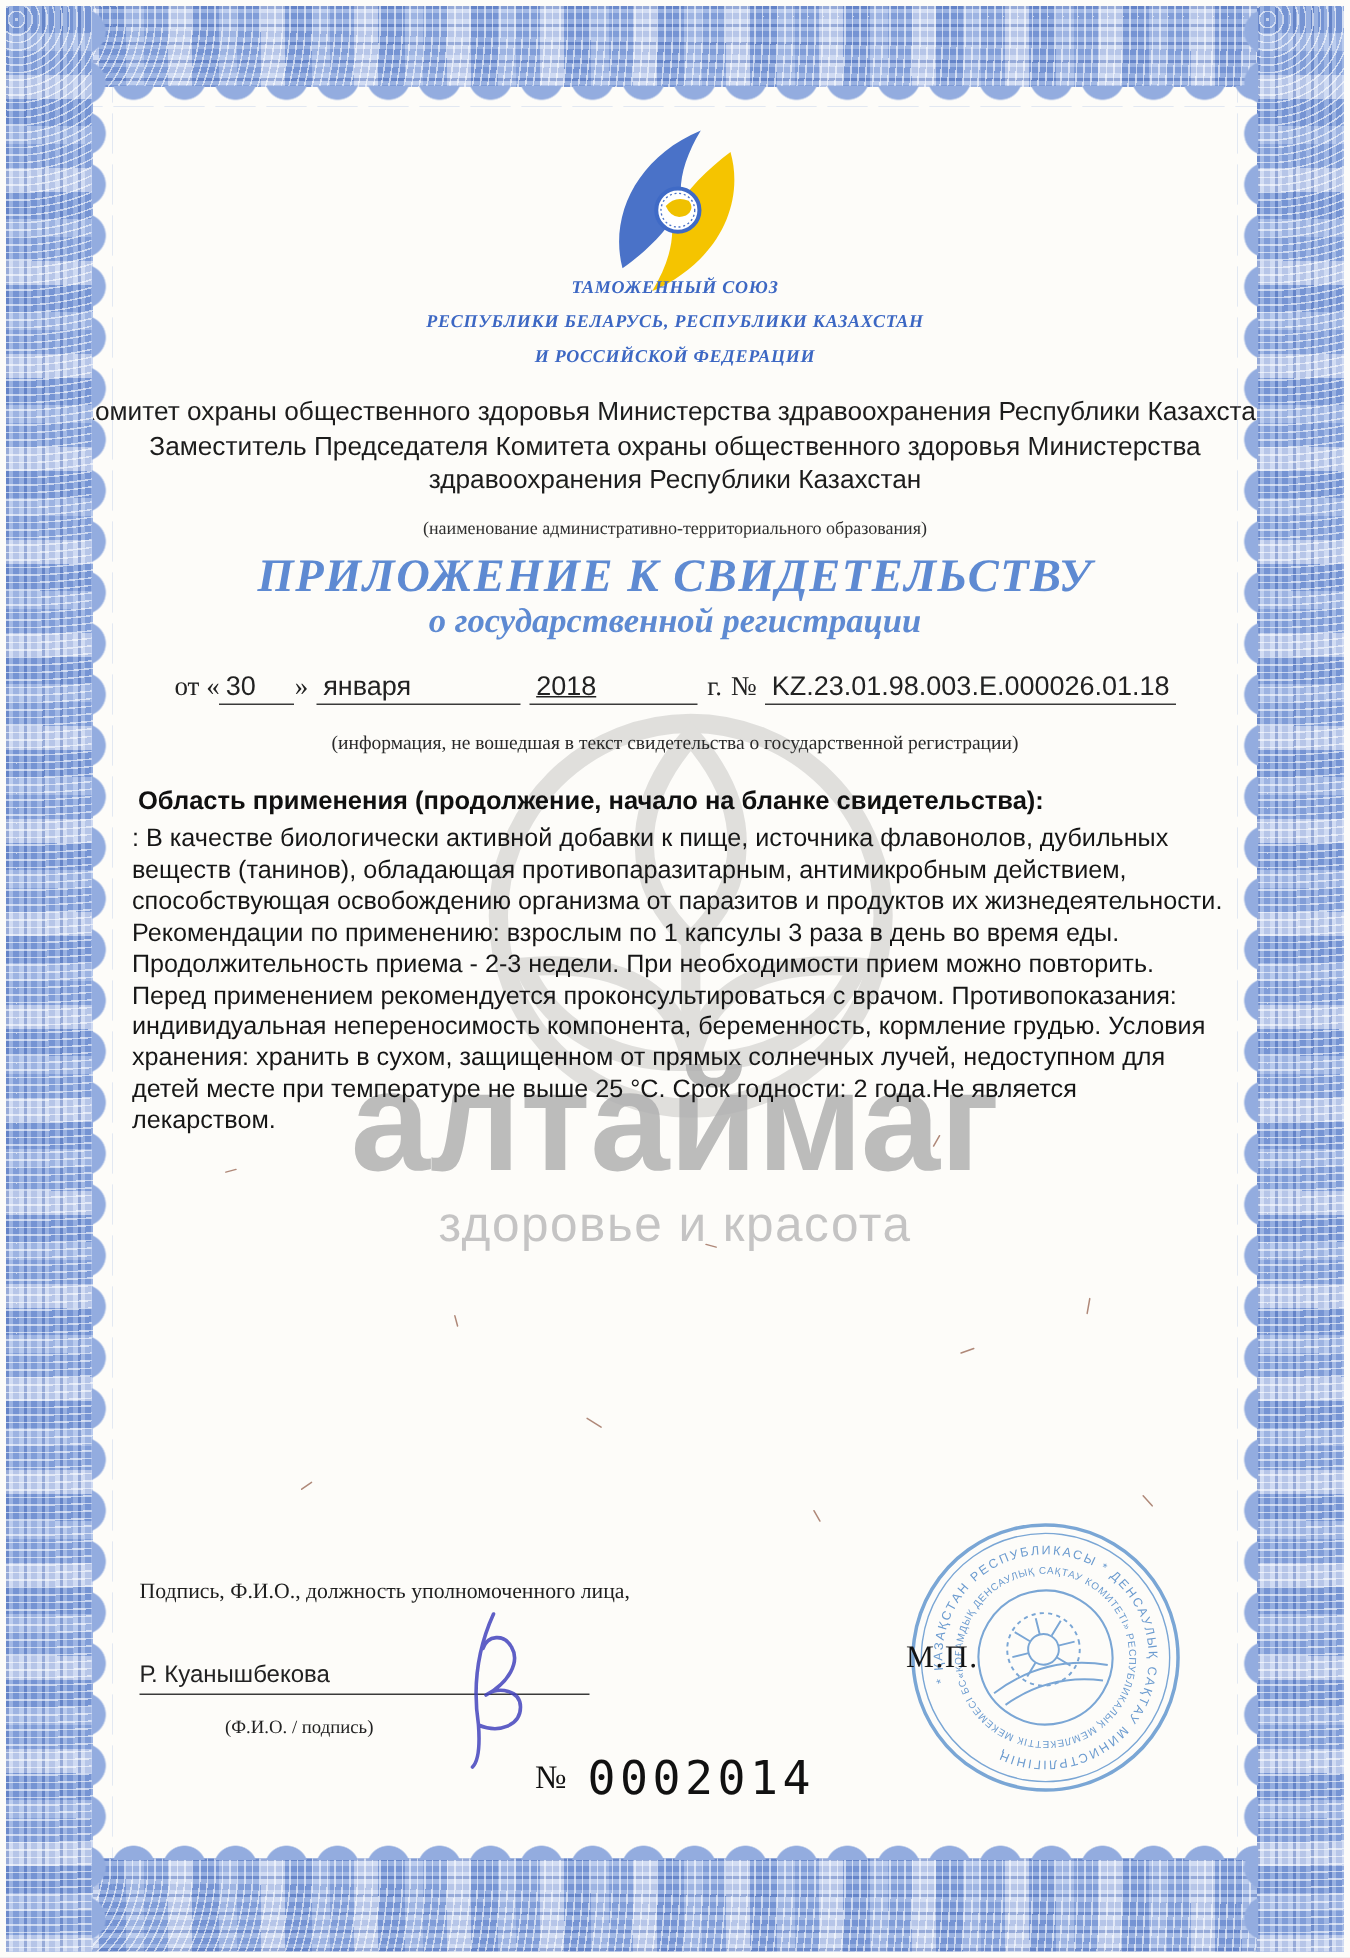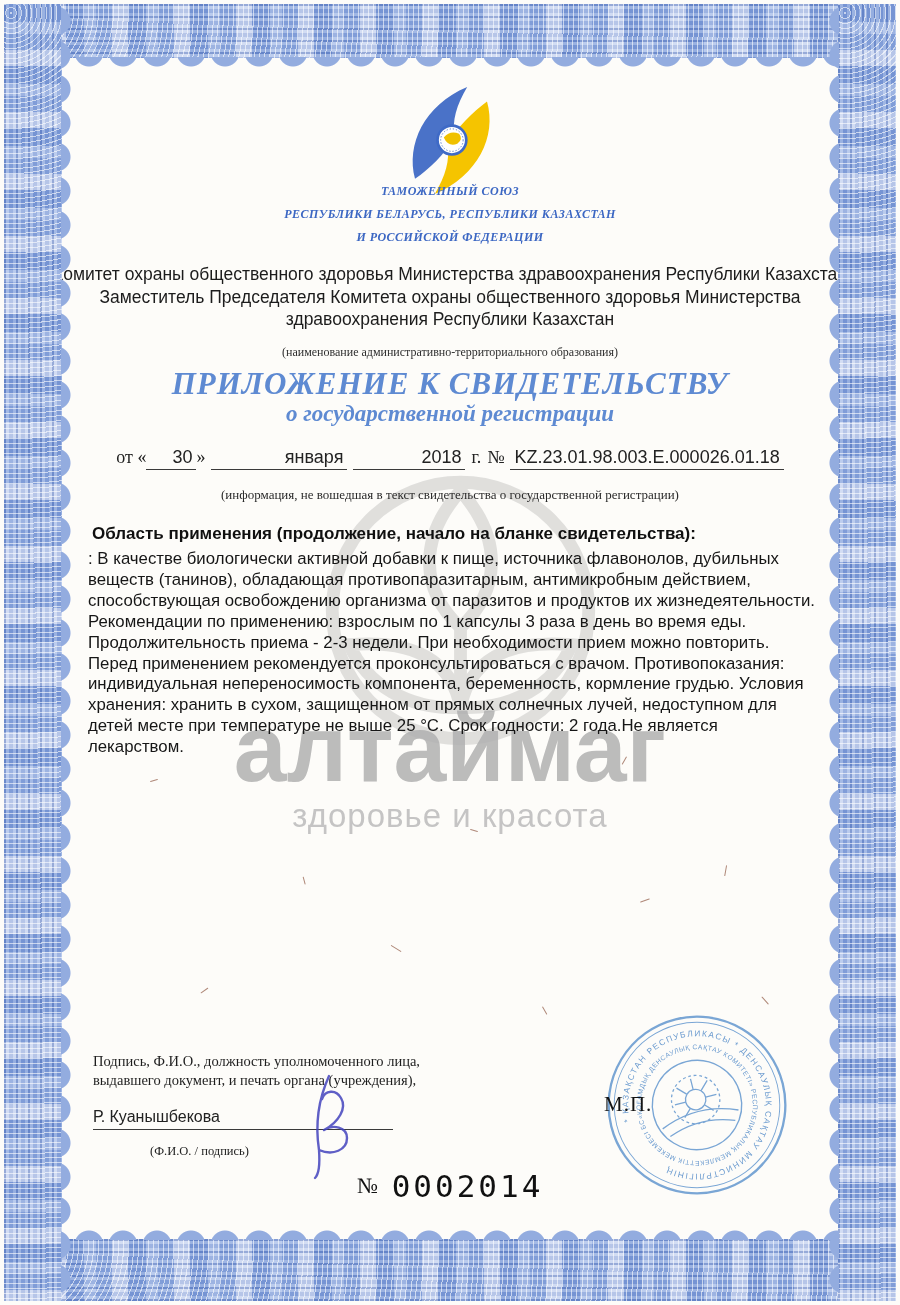--- a/index.html
+++ b/index.html
@@ -54,23 +54,23 @@
   .authority{top:263px;font-size:17.5px;line-height:22.5px;color:#1c1c1c;}
   .authority-caption{top:345px;font-family:"Liberation Serif",serif;font-size:12px;color:#2e2e2e;}
 
   .title-main{top:366px;font-family:Liberation Serif, serif;font-style:italic;font-weight:bold;
     font-size:31px;color:#5e8ad2;letter-spacing:1px;}
   .title-sub{top:401px;font-family:"Liberation Serif",serif;font-style:italic;font-weight:bold;
     font-size:23px;color:#5e8ad2;}
 
   .date-row{top:447px;font-family:"Liberation Serif",serif;font-size:18px;color:#222;}
   .date-row .fill{font-family:"Liberation Sans",sans-serif;display:inline-block;
-    border-bottom:1.2px solid #3a3a3a;text-align:right;padding:0 4px 1px 4px;}
+    border-bottom:1.2px solid #3a3a3a;text-align:left;padding:0 4px 1px 4px;}
   .date-row .w-day{min-width:42px;} .date-row .w-month{min-width:128px;}
-  .date-row .w-year{min-width:104px;} .date-row .w-num{min-width:230px;}
+  .date-row .w-year{min-width:104px;text-decoration:underline;} .date-row .w-num{min-width:230px;}
   .date-row .gap{display:inline-block;width:6px;}
 
   .info-caption{top:487px;font-family:"Liberation Serif",serif;font-size:13px;color:#2a2a2a;}
 
   .section-heading{left:92px;top:524px;font-size:17px;font-weight:bold;color:#101010;}
   .body-text{left:88px;top:549px;width:728px;font-size:16.8px;line-height:20.9px;color:#161616;
     text-align:left;}
 
   .leaf-mark{left:318px;top:468px;width:285px;height:285px;opacity:.20;}
   .brand-mark{top:694px;font-size:95px;font-weight:bold;color:#b1b1b1;opacity:.85;letter-spacing:0;}
@@ -146,21 +146,20 @@
     <span>от «</span><span class="fill w-day">30</span><span>»</span><span class="gap"></span><span class="fill w-month">января</span><span class="gap"></span><span class="fill w-year">2018</span><span class="gap"></span><span>г.</span><span class="gap"></span><span>№</span><span class="gap"></span><span class="fill w-num">KZ.23.01.98.003.Е.000026.01.18</span>
   </div>
 
   <div class="abs ctr info-caption z2">(информация, не вошедшая в текст свидетельства о государственной регистрации)</div>
 
   <div class="abs section-heading z2">Область применения (продолжение, начало на бланке свидетельства):</div>
   <div class="abs body-text z2">: В качестве биологически активной добавки к пище, источника флавонолов, дубильных веществ (танинов), обладающая противопаразитарным, антимикробным действием, способствующая освобождению организма от паразитов и продуктов их жизнедеятельности. Рекомендации по применению: взрослым по 1 капсулы 3 раза в день во время еды. Продолжительность приема - 2-3 недели. При необходимости прием можно повторить. Перед применением рекомендуется проконсультироваться с врачом. Противопоказания: индивидуальная непереносимость компонента, беременность, кормление грудью. Условия хранения: хранить в сухом, защищенном от прямых солнечных лучей, недоступном для детей месте при температуре не выше 25 °С. Срок годности: 2 года.Не является лекарством.</div>
 
   <div class="abs sig-caption z2">
     <div>Подпись, Ф.И.О.,  должность уполномоченного лица,</div>
-    <div>выдавшего документ, и печать органа (учреждения),</div>
   </div>
   <div class="abs sig-name-row z2">Р. Куанышбекова</div>
   <div class="abs sig-fio-caption z2">(Ф.И.О. / подпись)</div>
   <svg class="abs sig-stroke z3" viewBox="0 0 74 108">
     <path d="M36,4 C26,26 22,52 26,78 C27,92 26,102 22,106 M26,78 C40,84 54,78 54,66 C54,55 40,52 31,58 M31,58 C46,50 54,36 48,26 C43,17 32,18 29,27" fill="none" stroke="#4343bd" stroke-width="2.4" stroke-linecap="round" opacity=".85"></path>
   </svg>
 
   <svg class="abs stamp z2" viewBox="0 0 200 200">
     <defs>
       <path id="ring-outer" d="M 26,100 A 74,74 0 1 1 174,100 A 74,74 0 1 1 26,100"></path>

